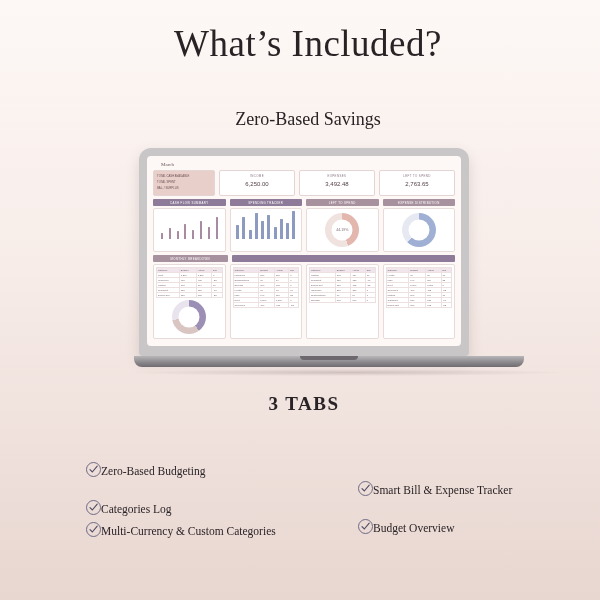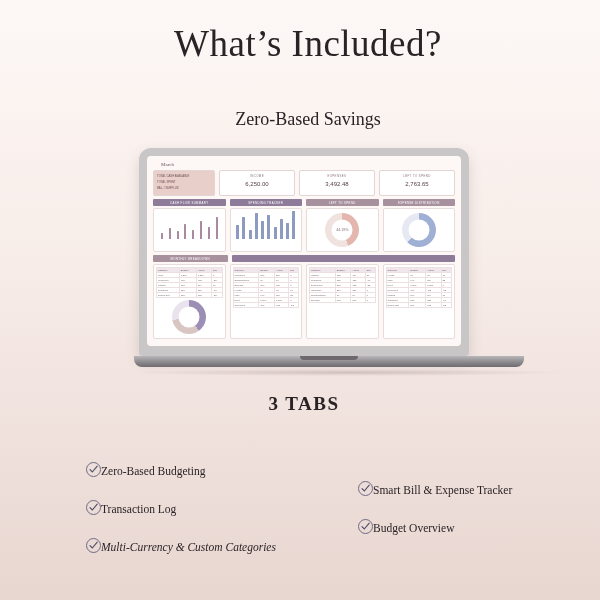--- a/index.html
+++ b/index.html
@@ -250,21 +250,21 @@
     height: 13px;
     flex: 0 0 13px;
     border: 1px solid #6f6b86;
     border-radius: 50%;
     position: relative;
   }
   .check svg { position: absolute; left: 0; top: 0; }
 
   .f0 { left: 86px;  top: 10px; }
   .f1 { left: 86px;  top: 48px; }
-  .f2 { left: 86px;  top: 86px; font-style: italic; }
+  .f2 { left: 86px;  top: 70px; }
   .f3 { left: 358px; top: 29px; }
   .f4 { left: 358px; top: 67px; }
 </style>
 </head>
 <body>
 
 <div class="page">
 
   <div class="headline">What’s Included?</div>
   <div class="subhead">Zero-Based Savings</div>
@@ -569,21 +569,21 @@
       </span>
       <span>Zero-Based Budgeting</span>
     </div>
 
     <div class="feature f1">
       <span class="check">
         <svg width="13" height="13" viewBox="0 0 13 13">
             <path d="M3 6.6 L5.3 9 L10.2 3.2" fill="none" stroke="#4f4b63" stroke-width="1.1" stroke-linecap="round"></path>
           </svg>
       </span>
-      <span>Transaction Log</span>
+      <span>Categories Log</span>
     </div>
 
     <div class="feature f2">
       <span class="check">
         <svg width="13" height="13" viewBox="0 0 13 13">
             <path d="M3 6.6 L5.3 9 L10.2 3.2" fill="none" stroke="#4f4b63" stroke-width="1.1" stroke-linecap="round"></path>
           </svg>
       </span>
       <span>Multi-Currency &amp; Custom Categories</span>
     </div>

